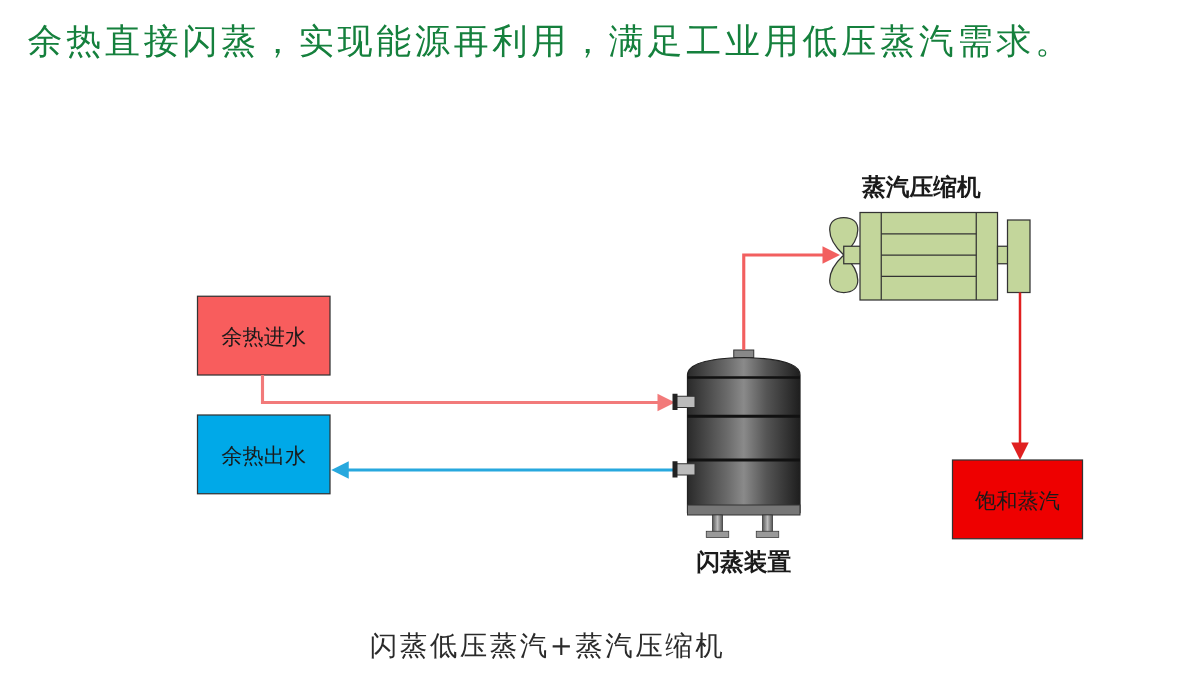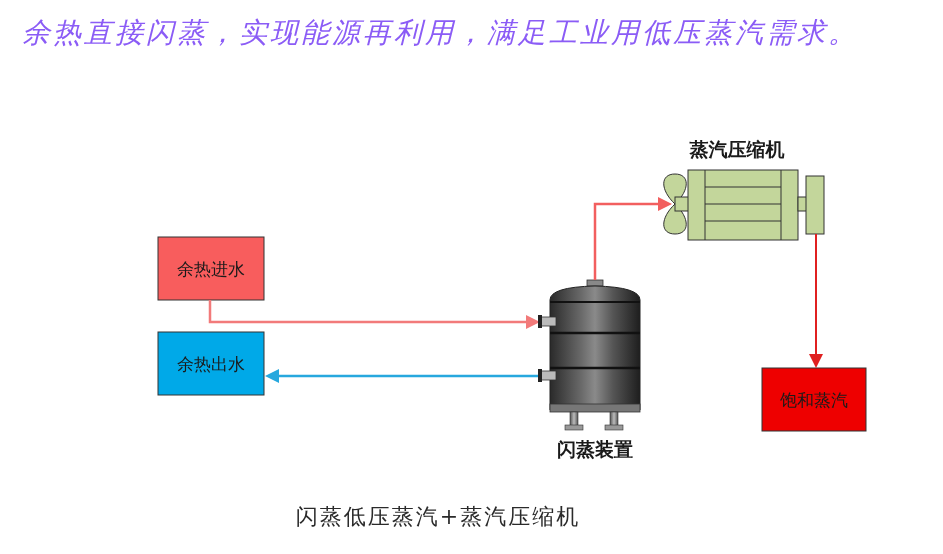--- a/index.html
+++ b/index.html
@@ -1,19 +1,19 @@
 <!DOCTYPE html>
 <html><head>
 <meta charset="utf-8">
 <style>
   html, body { margin: 0; padding: 0; background: #ffffff; }
   body { width: 943px; height: 554px; position: relative; overflow: hidden;
          font-family: "DejaVu Sans", sans-serif; }
-  .headline { position: absolute; left: 22px; top: 14px; font-size: 28px; color: #8b5cf6;
-              letter-spacing: 3px; font-family: "DejaVu Serif", serif; white-space: nowrap; font-style: italic; }
+  .headline { position: absolute; left: 22px; top: 14px; font-size: 28px; color: #15803d;
+              letter-spacing: 3px; font-family: "DejaVu Serif", serif; white-space: nowrap; }
   .caption { position: absolute; left: 0; width: 876px; top: 502px; text-align: center;
              font-size: 22px; color: #2a2a2a; font-family: "DejaVu Serif", serif; letter-spacing: 2px; }
   svg { position: absolute; left: 0; top: 0; }
   .box-label { font-size: 17px; fill: #1a1a1a; font-family: "DejaVu Sans", sans-serif; }
   .dev-label { font-size: 19px; fill: #1a1a1a; font-family: "DejaVu Sans", sans-serif; font-weight: bold; }
 </style>
 </head>
 <body>
 
 <div class="headline">余热直接闪蒸，实现能源再利用，满足工业用低压蒸汽需求。</div>

